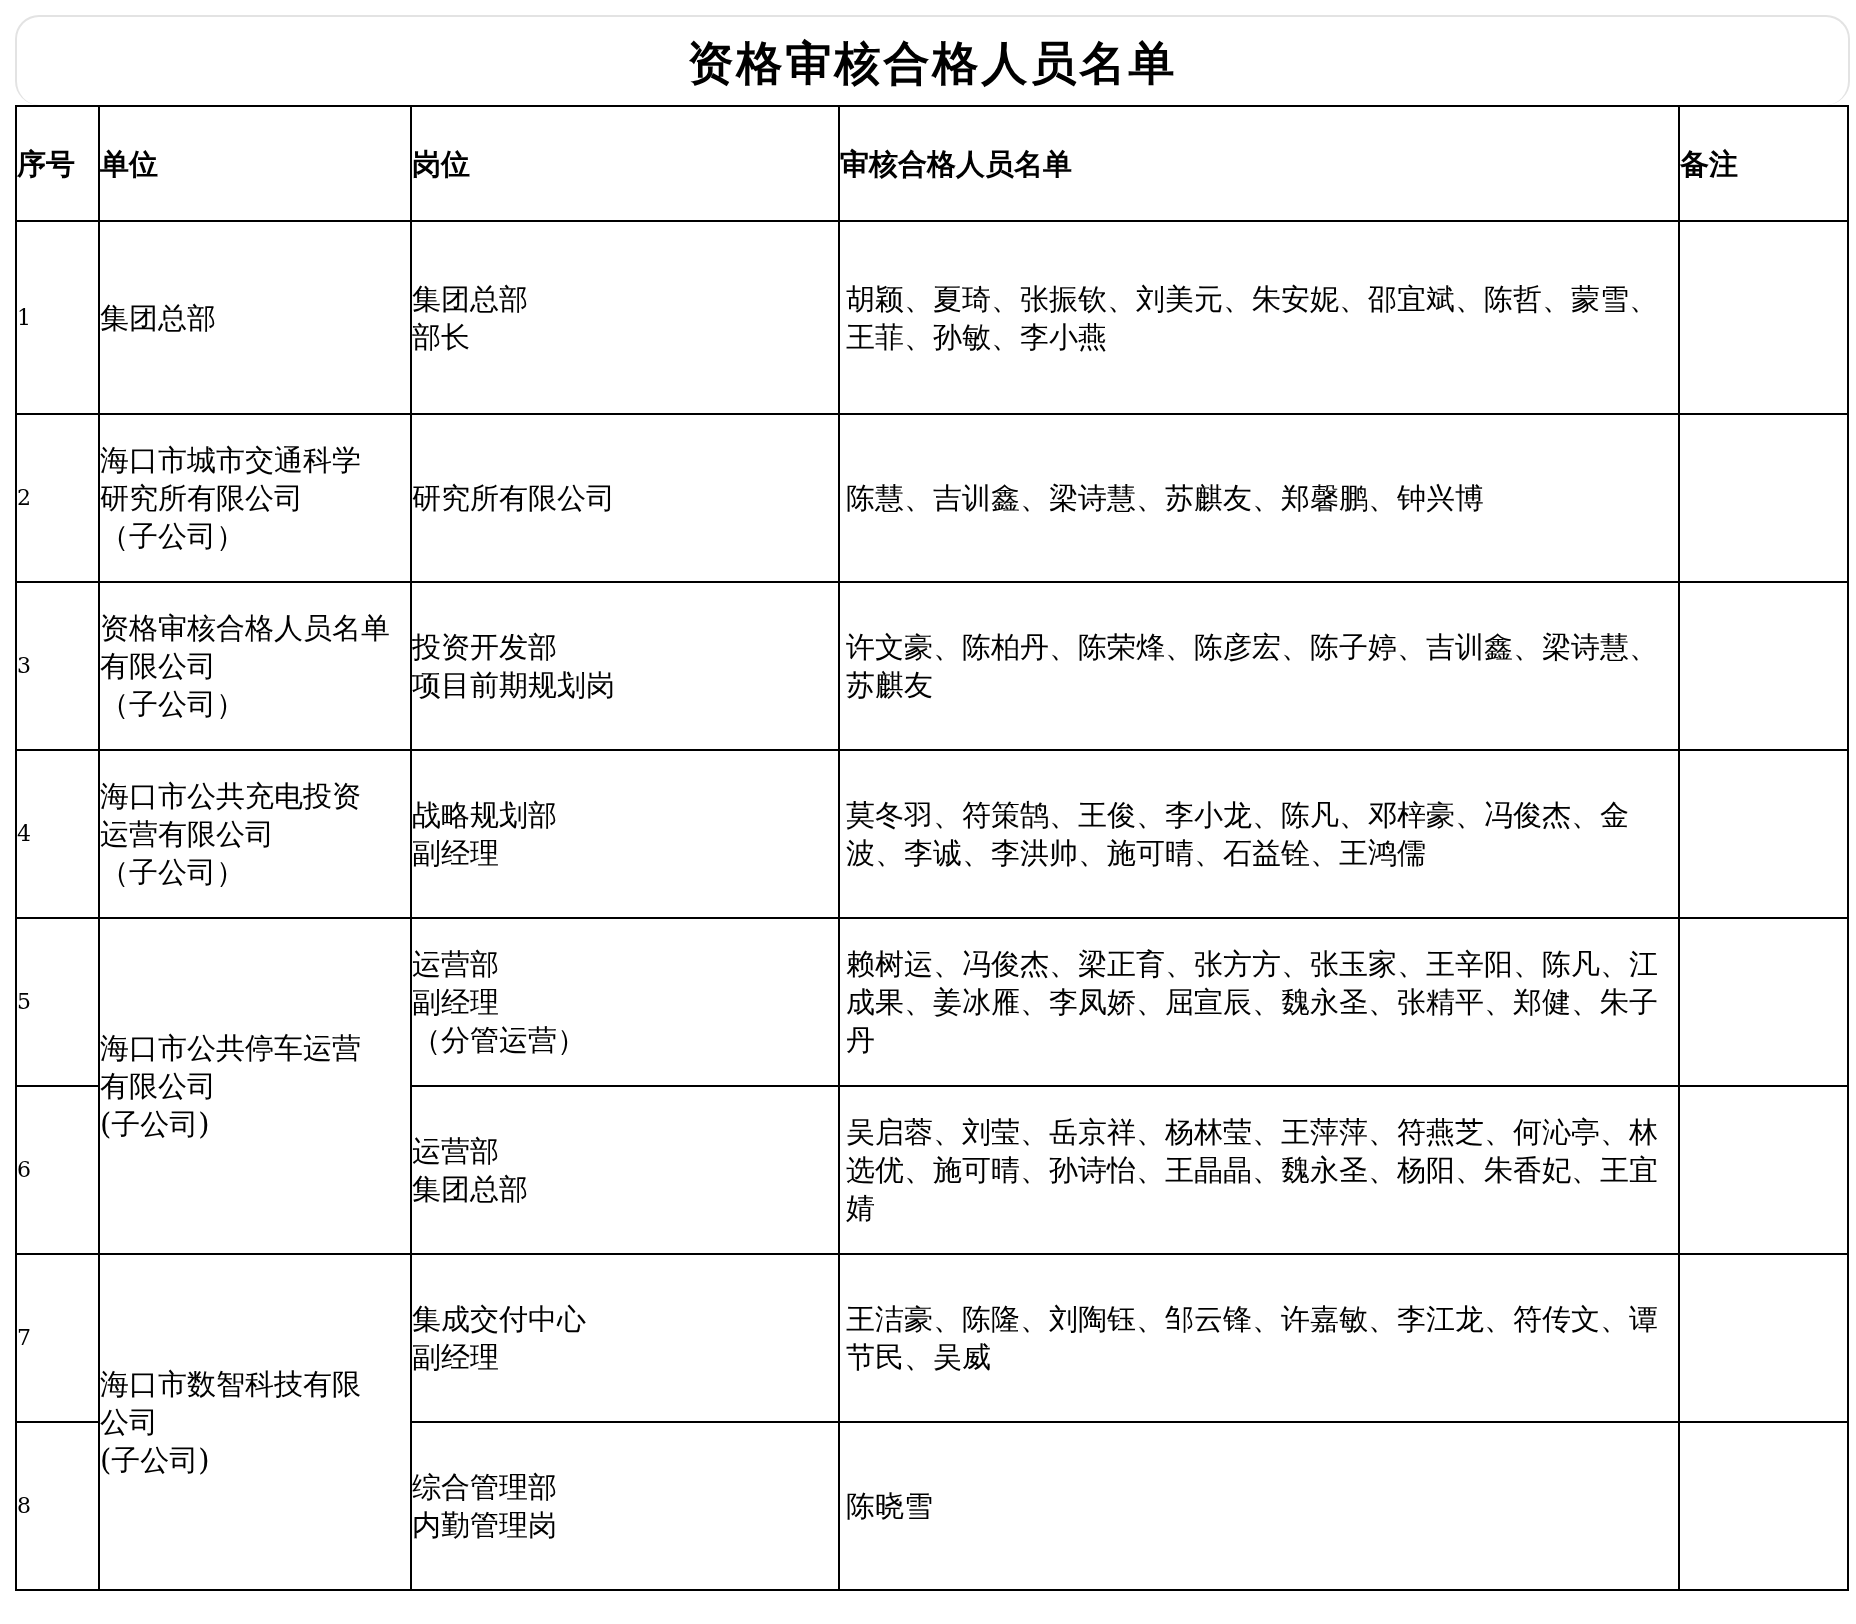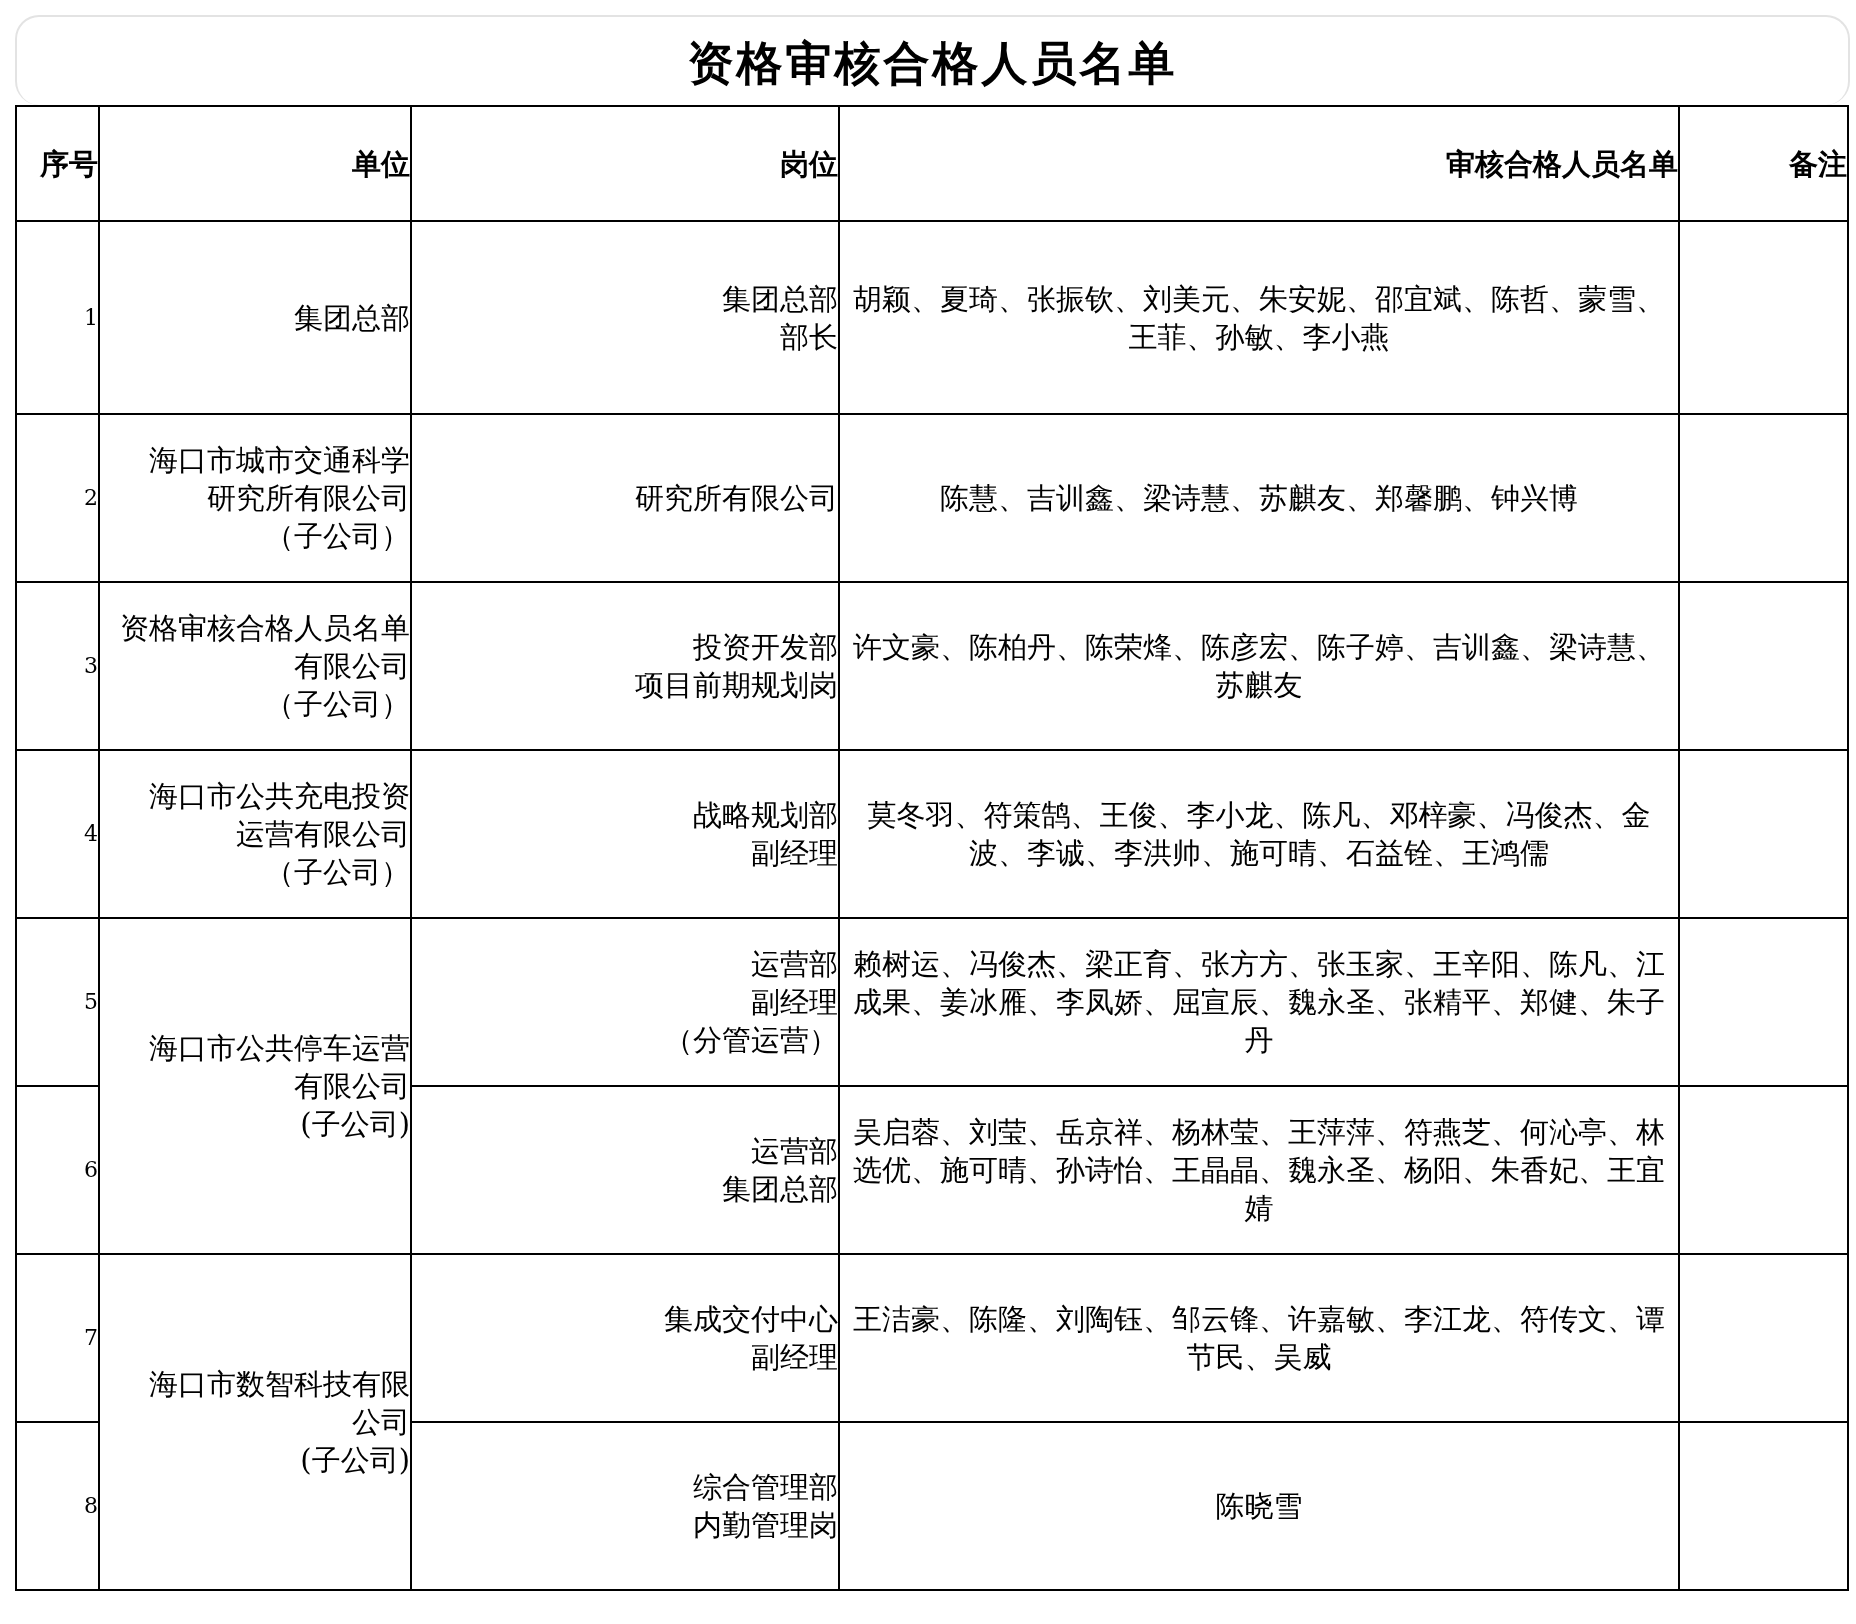--- a/index.html
+++ b/index.html
@@ -46,37 +46,37 @@
   table.grid {
     position: absolute;
     left: 0;
     top: 90px;
     width: 1832px;
     border-collapse: collapse;
     table-layout: fixed;
   }
   table.grid td, table.grid th {
     border: 2px solid #000000;
-    text-align: right;
+    text-align: left;
     vertical-align: middle;
     padding: 0;
     font-size: 29px;
     line-height: 38px;
     font-weight: 400;
   }
   table.grid th {
     font-weight: 700;
     font-size: 29px;
     height: 113px;
   }
   table.grid td.seq {
     font-size: 22px;
   }
   table.grid td.names {
-    text-align: center;
+    text-align: left;
     padding: 0 6px 0 6px;
     word-break: break-all;
     line-height: 38px;
   }
   .line { display: block; }
   .r1 { height: 193px; }
   .r2 { height: 168px; }
   .r3 { height: 168px; }
   .r4 { height: 168px; }
   .r5 { height: 168px; }

